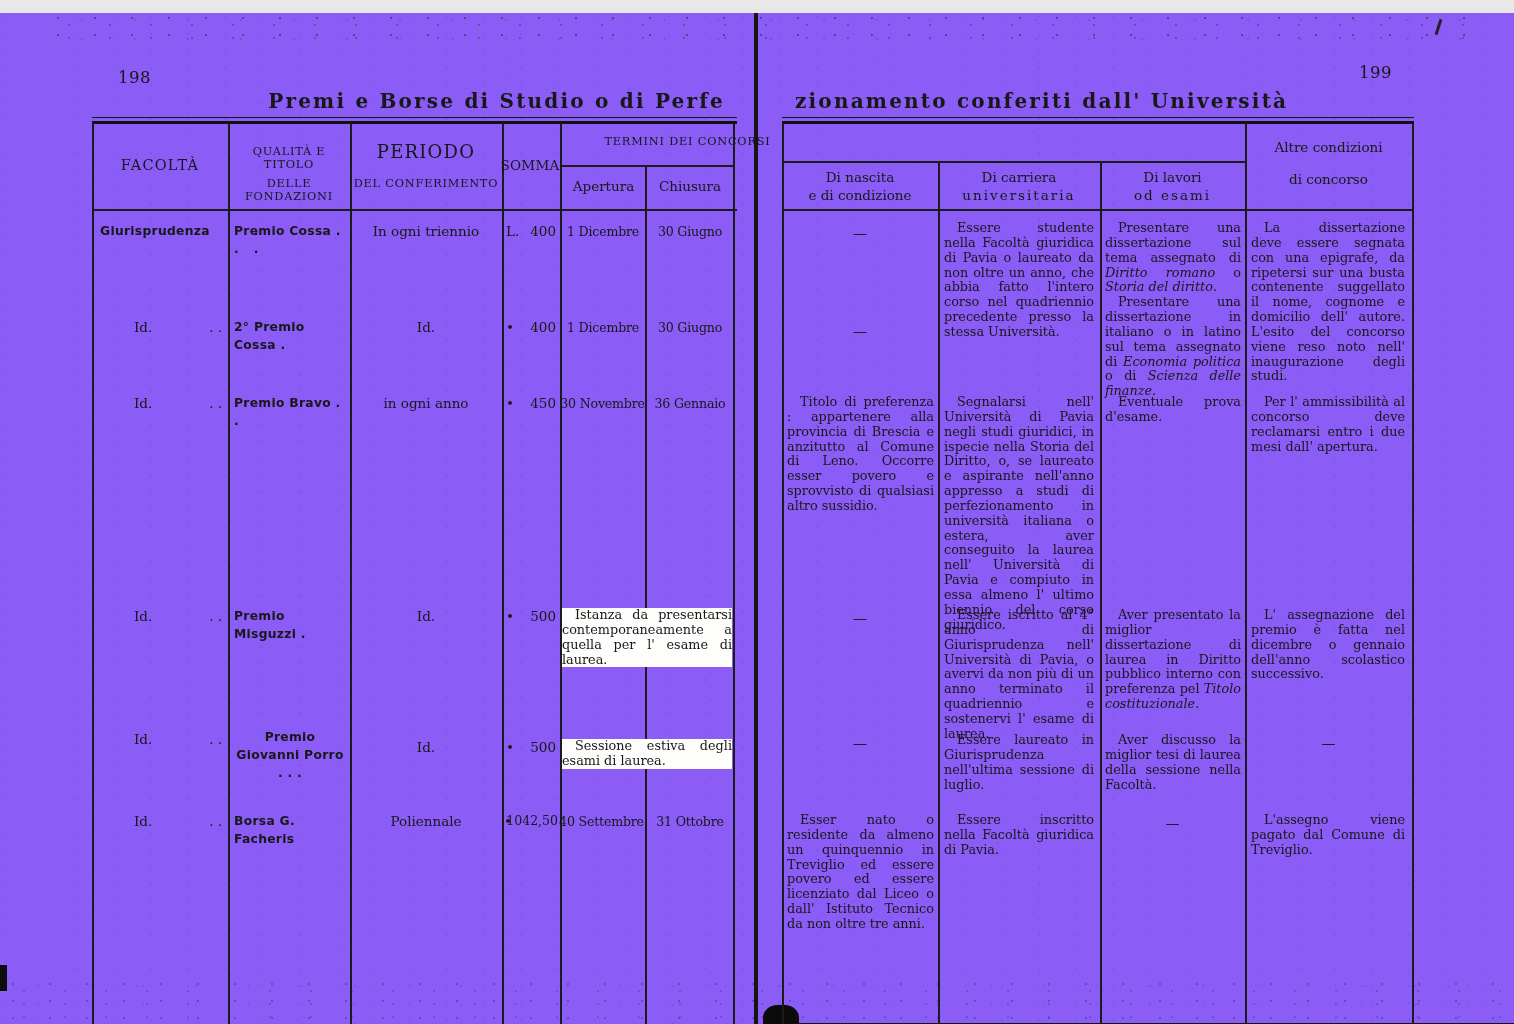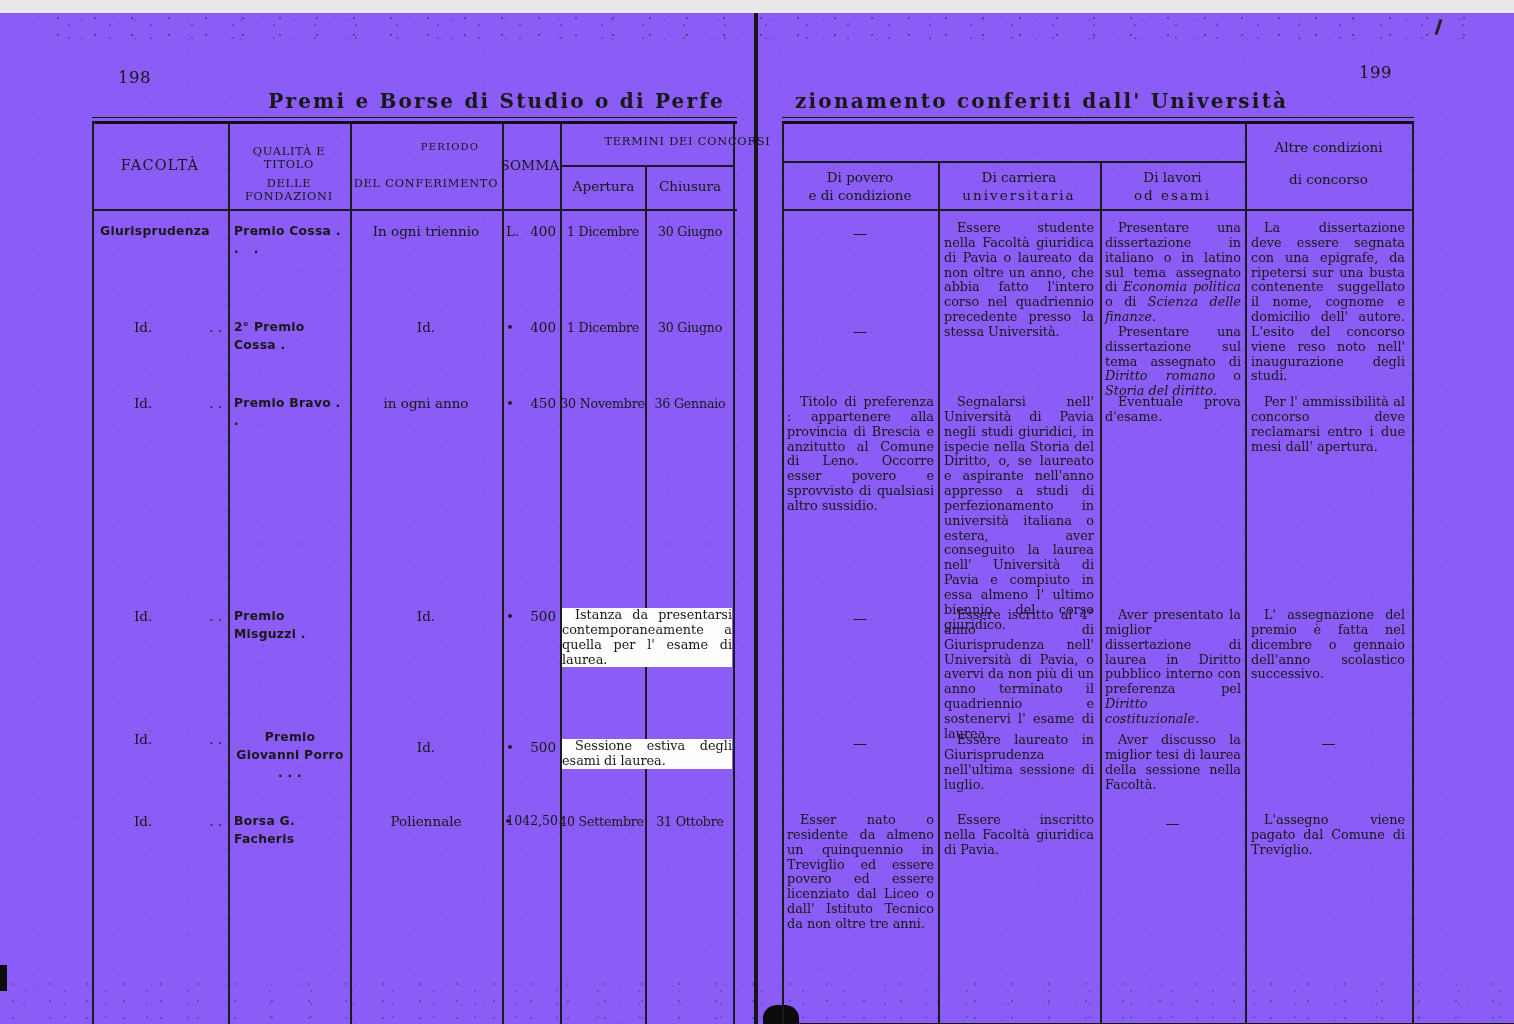--- a/index.html
+++ b/index.html
@@ -76,21 +76,21 @@
       <div class="vline" style="left:258px;top:6px;bottom:0;"></div>
       <div class="vline" style="left:410px;top:6px;bottom:0;"></div>
       <div class="vline" style="left:468px;top:6px;bottom:0;"></div>
       <div class="hline" style="left:468px;width:175px;top:48px;height:1.5px;"></div>
       <div class="vline" style="left:553px;top:48px;bottom:0;"></div>
       <div class="vline" style="left:641px;top:6px;bottom:0;"></div>
 
       <div class="hcap" style="left:0;width:136px;top:40px;font-size:14.5px;">FACOLTÀ</div>
       <div class="hcap-sm" style="left:138px;width:118px;top:28px;">QUALITÀ E TITOLO</div>
       <div class="hcap-sm" style="left:138px;width:118px;top:60px;">DELLE FONDAZIONI</div>
-      <div class="hcap" style="left:260px;width:148px;top:24px;font-size:10px;padding-left:24px;">PERIODO</div>
+      <div class="hcap" style="left:260px;width:148px;top:24px;font-size:18px;">PERIODO</div>
       <div class="hcap-sm" style="left:260px;width:148px;top:60px;">DEL CONFERIMENTO</div>
       <div class="hcap" style="left:408px;width:60px;top:40px;font-size:13.5px;letter-spacing:.3px;">SOMMA</div>
       <div class="hcap-sm" style="left:470px;width:171px;top:18px;padding-left:40px;">TERMINI DEI CONCORSI</div>
       <div class="hsub" style="left:470px;width:83px;top:61px;">Apertura</div>
       <div class="hsub" style="left:555px;width:86px;top:61px;">Chiusura</div>
     </div>
 
     <div class="abs" style="left:0;top:198px;width:645px;height:814px;">
       <div class="vline" style="left:0;top:0;bottom:0;"></div>
       <div class="vline" style="left:136px;top:0;bottom:0;"></div>
@@ -186,21 +186,21 @@
       <div class="double-rule" style="left:0;right:0;top:0;"></div>
       <div class="hline" style="left:0;right:0;bottom:0;"></div>
       <div class="vline" style="left:0;top:6px;bottom:0;"></div>
       <div class="hline" style="left:0;width:463px;top:44px;height:1.5px;"></div>
       <div class="vline" style="left:156px;top:44px;bottom:0;"></div>
       <div class="vline" style="left:318px;top:44px;bottom:0;"></div>
       <div class="vline" style="left:463px;top:6px;bottom:0;"></div>
       <div class="vline" style="left:630px;top:6px;bottom:0;"></div>
 
       <div class="hsub" style="left:0;width:156px;top:52px;">
-        <span style="display:block;">Di povero</span>
+        <span style="display:block;">Di nascita</span>
         <span style="display:block;">e di condizione</span>
       </div>
       <div class="hsub" style="left:156px;width:162px;top:52px;">
         <span style="display:block;">Di carriera</span>
         <span style="display:block;letter-spacing:2px;">universitaria</span>
       </div>
       <div class="hsub" style="left:318px;width:145px;top:52px;">
         <span style="display:block;">Di lavori</span>
         <span style="display:block;letter-spacing:2px;">od esami</span>
       </div>
@@ -213,38 +213,38 @@
       <div class="vline" style="left:156px;top:0;bottom:0;"></div>
       <div class="vline" style="left:318px;top:0;bottom:0;"></div>
       <div class="vline" style="left:463px;top:0;bottom:0;"></div>
       <div class="vline" style="left:630px;top:0;bottom:0;"></div>
 
       <div>
         <div class="dash" style="left:0;width:156px;top:14px;">—</div>
         <div class="dash" style="left:0;width:156px;top:112px;">—</div>
         <div class="par" style="left:162px;top:10px;width:150px;">Essere studente nella Facoltà giuridica di Pavia o laureato da non oltre un anno, che abbia fatto l'intero corso nel quadriennio precedente presso la stessa Università.</div>
         <div class="par" style="left:323px;top:10px;width:136px;">
+          <p><span>Presentare una dissertazione sul tema assegnato di </span><i>Diritto romano</i><span> o </span><i>Storia del diritto</i><span>.</span></p>
           <p><span>Presentare una dissertazione in italiano o in latino sul tema assegnato di </span><i>Economia politica</i><span> o di </span><i>Scienza delle finanze</i><span>.</span></p>
-          <p><span>Presentare una dissertazione sul tema assegnato di </span><i>Diritto romano</i><span> o </span><i>Storia del diritto</i><span>.</span></p>
         </div>
         <div class="par" style="left:469px;top:10px;width:154px;">La dissertazione deve essere segnata con una epigrafe, da ripetersi sur una busta contenente suggellato il nome, cognome e domicilio dell' autore. L'esito del concorso viene reso noto nell' inaugurazione degli studi.</div>
       </div>
 
       <div>
         <div class="par" style="left:5px;top:184px;width:147px;">Titolo di preferenza : appartenere alla provincia di Brescia e anzitutto al Comune di Leno. Occorre esser povero e sprovvisto di qualsiasi altro sussidio.</div>
         <div class="par" style="left:162px;top:184px;width:150px;">Segnalarsi nell' Università di Pavia negli studi giuridici, in ispecie nella Storia del Diritto, o, se laureato e aspirante nell'anno appresso a studi di perfezionamento in università italiana o estera, aver conseguito la laurea nell' Università di Pavia e compiuto in essa almeno l' ultimo biennio del corso giuridico.</div>
         <div class="par" style="left:323px;top:184px;width:136px;">Eventuale prova d'esame.</div>
         <div class="par" style="left:469px;top:184px;width:154px;">Per l' ammissibilità al concorso deve reclamarsi entro i due mesi dall' apertura.</div>
       </div>
 
       <div>
         <div class="dash" style="left:0;width:156px;top:399px;">—</div>
         <div class="par" style="left:162px;top:397px;width:150px;">Essere iscritto al 4° anno di Giurisprudenza nell' Università di Pavia, o avervi da non più di un anno terminato il quadriennio e sostenervi l' esame di laurea.</div>
         <div class="par" style="left:323px;top:397px;width:136px;">
-          <span>Aver presentato la miglior dissertazione di laurea in Diritto pubblico interno con preferenza pel </span><i>Diritto costituzionale</i><span>.</span>
+          <span>Aver presentato la miglior dissertazione di laurea in Diritto pubblico interno con preferenza pel </span><i>Titolo costituzionale</i><span>.</span>
         </div>
         <div class="par" style="left:469px;top:397px;width:154px;">L' assegnazione del premio è fatta nel dicembre o gennaio dell'anno scolastico successivo.</div>
       </div>
 
       <div>
         <div class="dash" style="left:0;width:156px;top:524px;">—</div>
         <div class="par" style="left:162px;top:522px;width:150px;">Essere laureato in Giurisprudenza nell'ultima sessione di luglio.</div>
         <div class="par" style="left:323px;top:522px;width:136px;">Aver discusso la miglior tesi di laurea della sessione nella Facoltà.</div>
         <div class="dash" style="left:463px;width:167px;top:524px;">—</div>
       </div>

